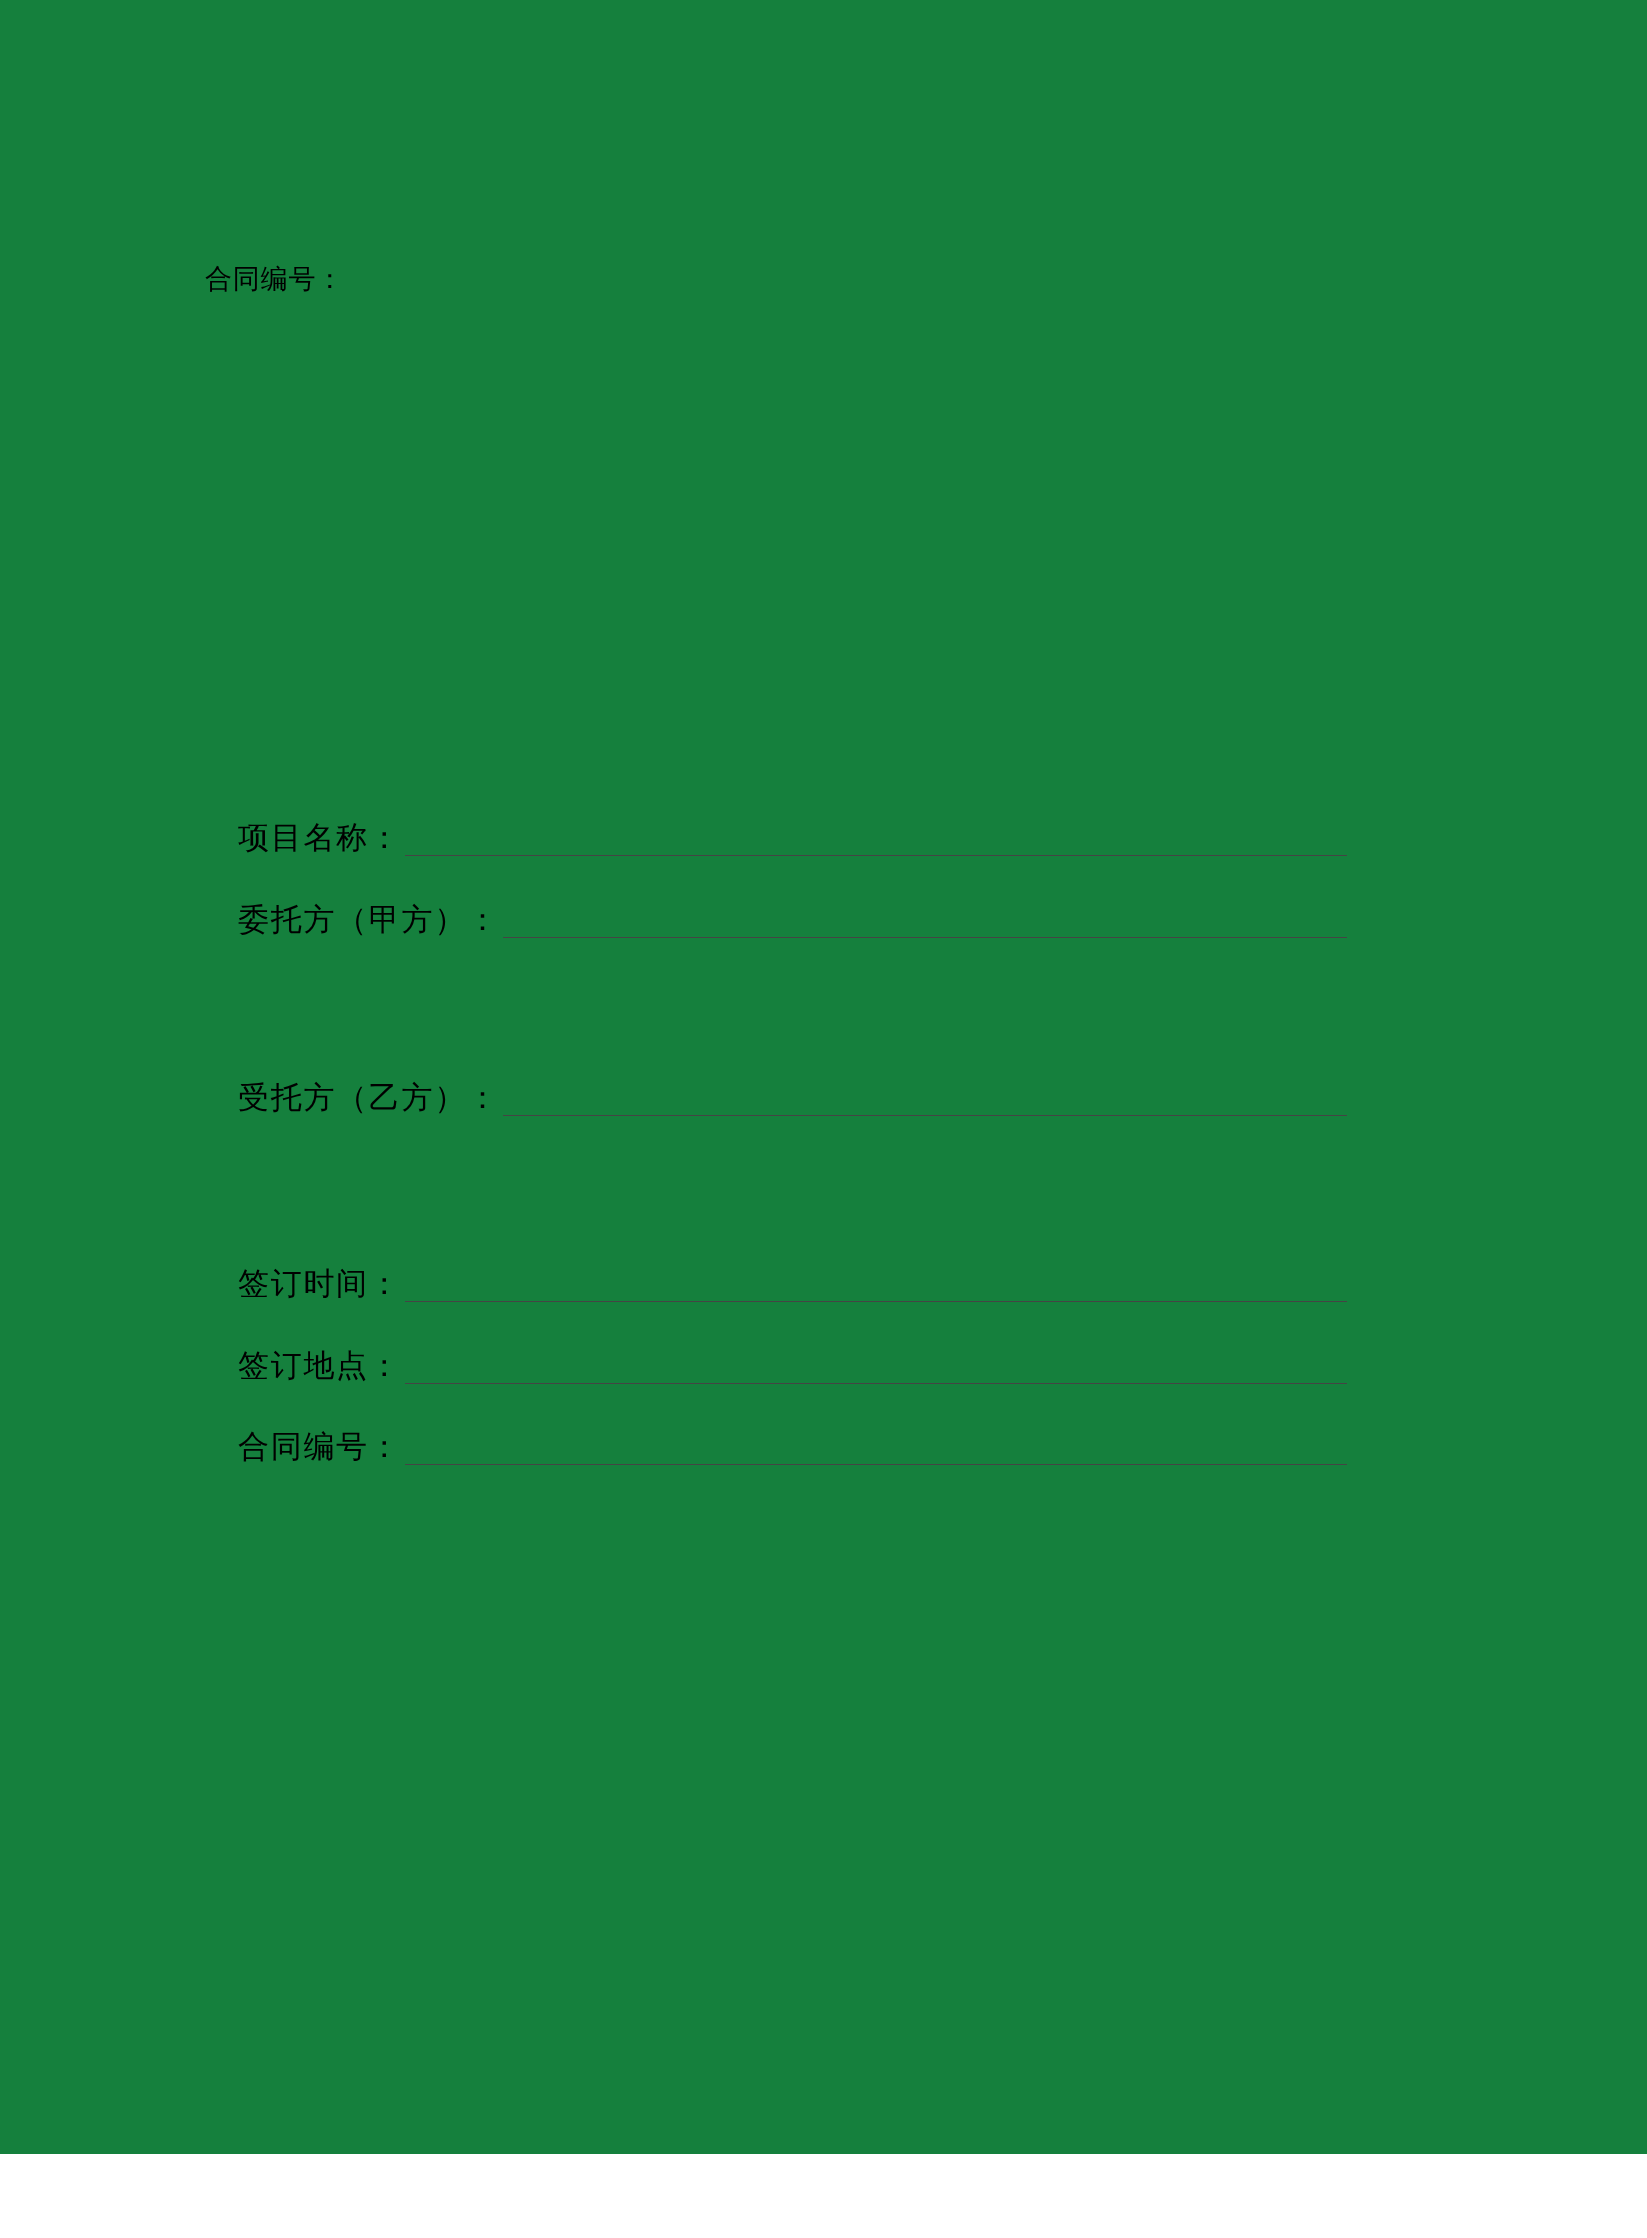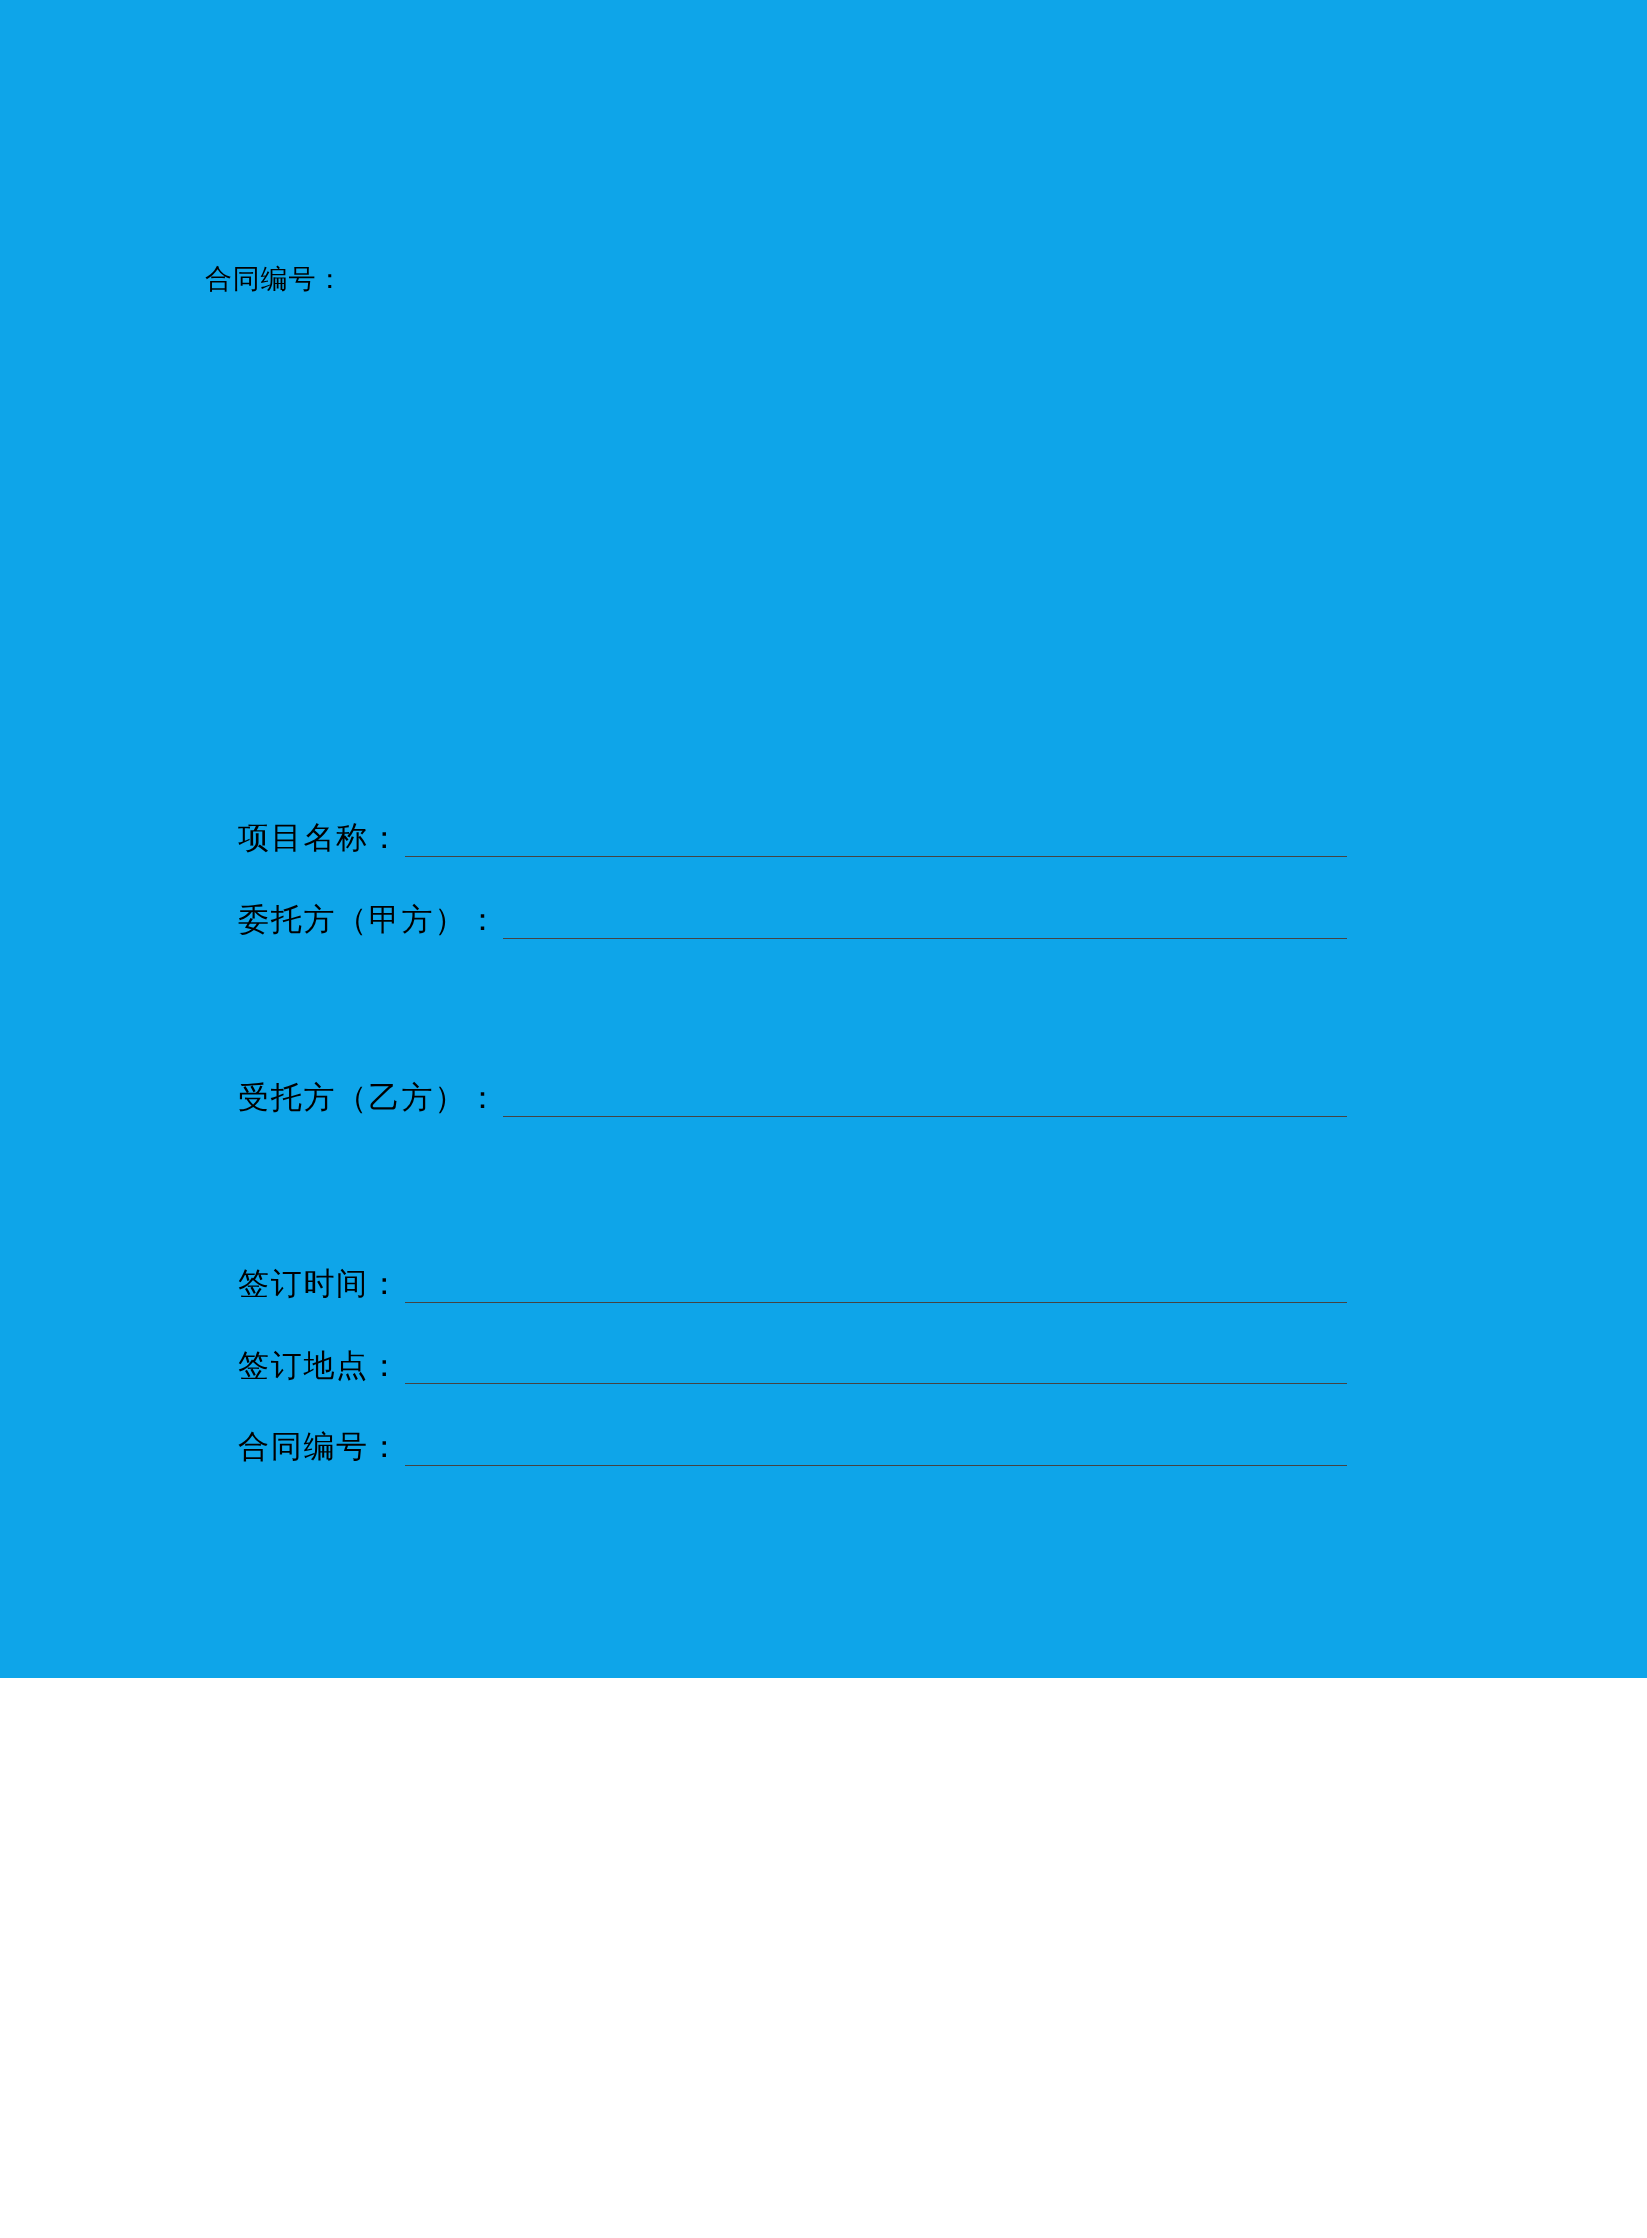--- a/index.html
+++ b/index.html
@@ -12,22 +12,22 @@
     height: 2239px;
     font-family: "Liberation Serif", "DejaVu Serif", serif;
     color: #000000;
     position: relative;
     overflow: hidden;
   }
 
   .page {
     position: relative;
     width: 1647px;
-    height: 1678px;
-    background: #0ea5e9;
+    height: 2154px;
+    background: #15803d;
   }
 
   
   .contract-no {
     position: absolute;
     left: 205px;
     top: 263px;
     font-size: 27px;
     line-height: 1.2;
     letter-spacing: 0.8px;
@@ -49,21 +49,21 @@
   
   .fields {
     position: absolute;
     left: 238px;
     top: 819px;
     width: 1109px;
   }
 
   .field-row {
     display: flex;
-    align-items: center;
+    align-items: flex-start;
     white-space: nowrap;
   }
 
   .field-label {
     font-size: 31px;
     line-height: 1.2;
     letter-spacing: 1.7px;
     flex: 0 0 auto;
     padding-bottom: 1.7px;
   }

